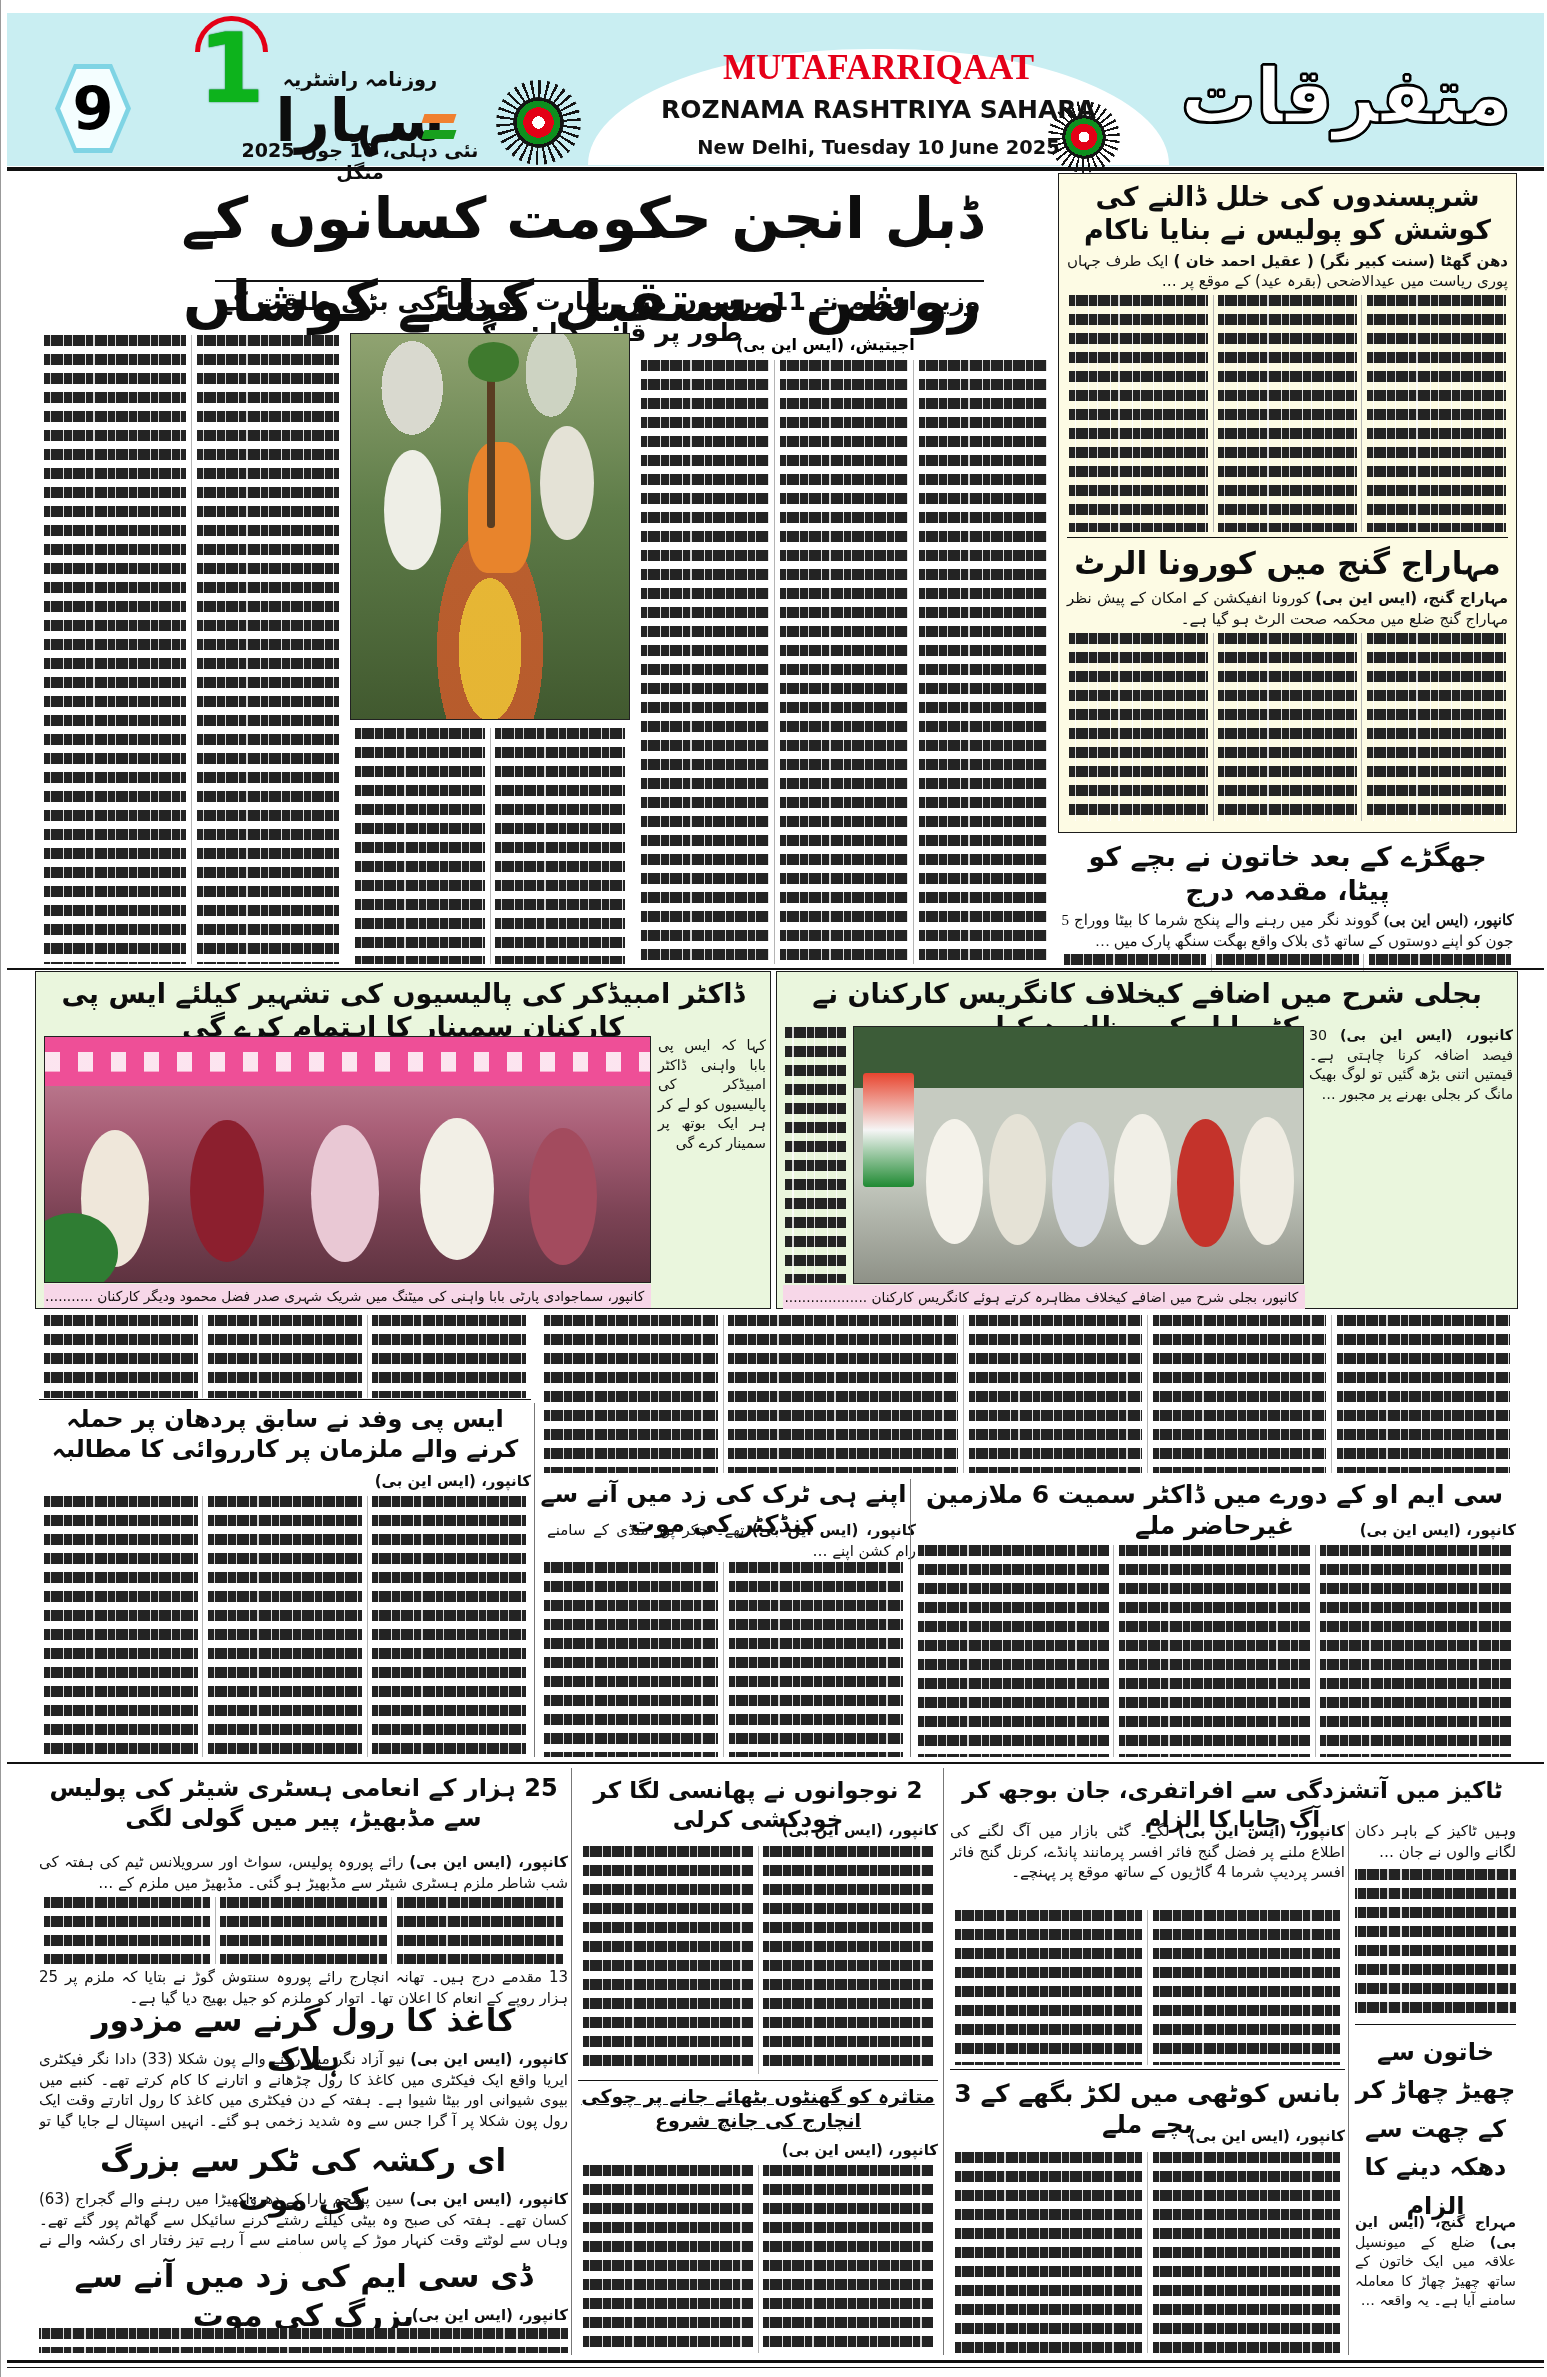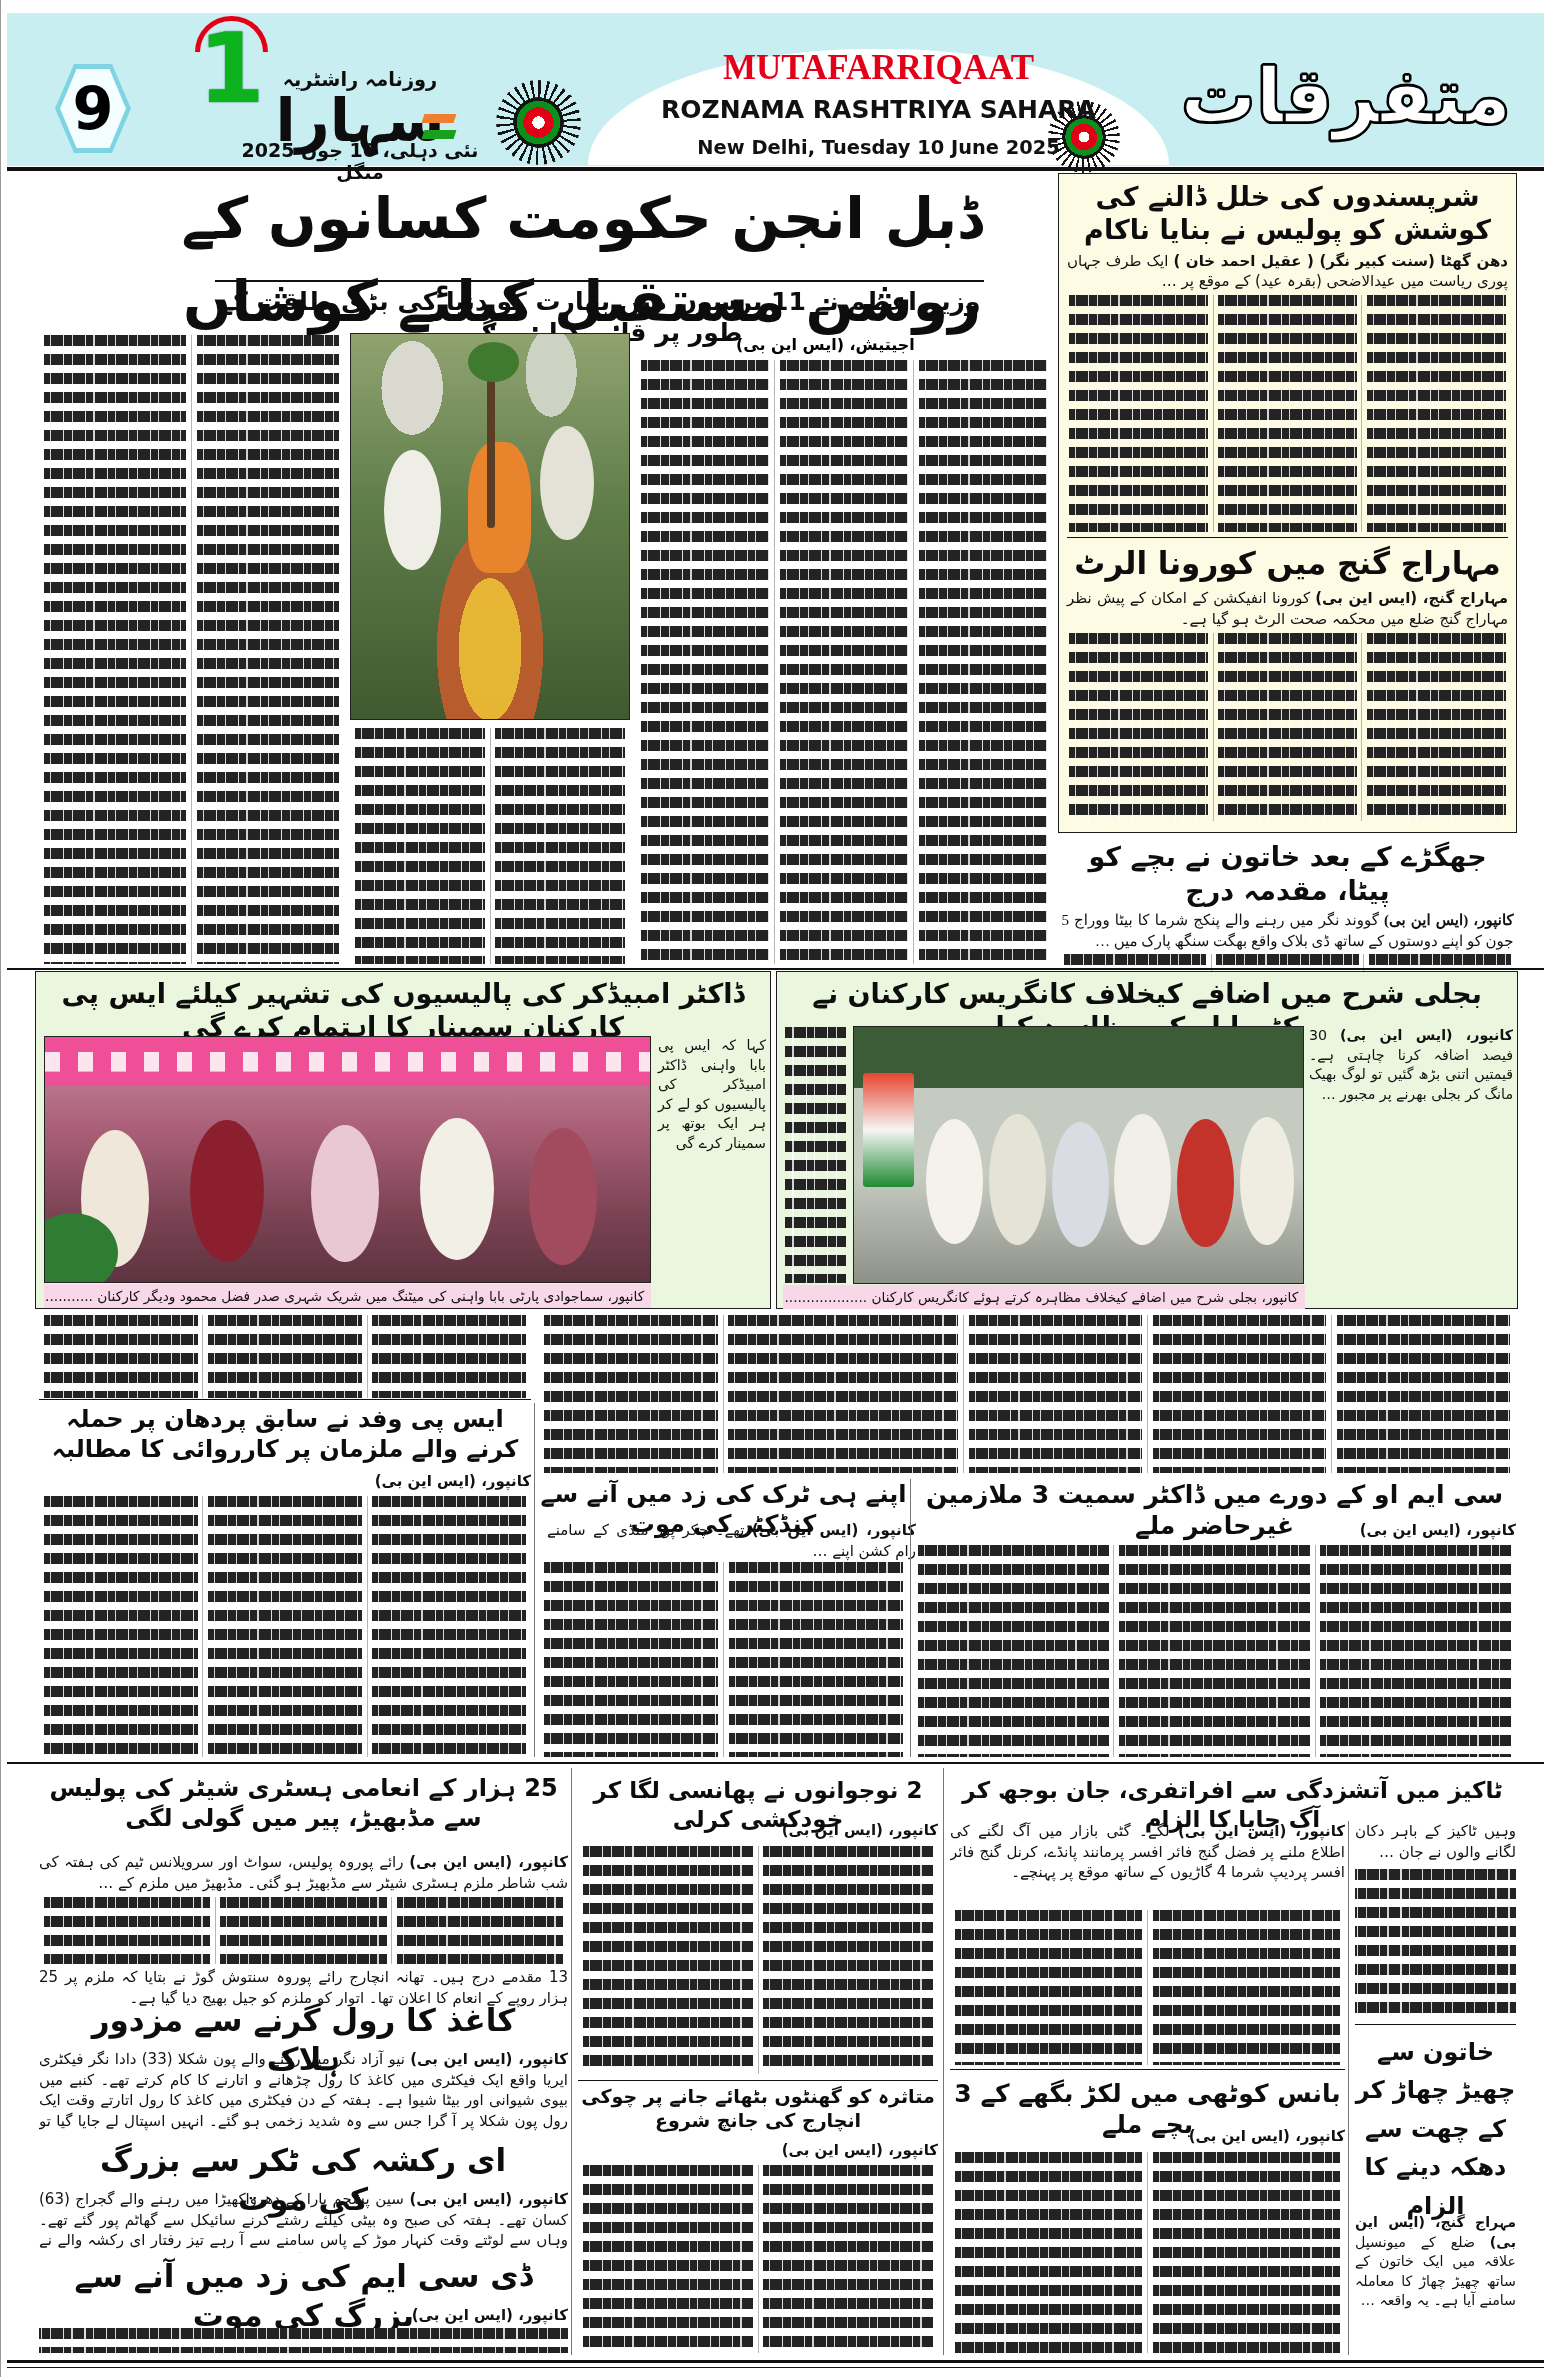--- a/index.html
+++ b/index.html
@@ -226,21 +226,21 @@
   <div class="abs hl rtl" style="left:538px;top:1479px;width:369px;font-size:24px;">اپنے ہی ٹرک کی زد میں آنے سے کنڈکٹر کی موت</div>
   <div class="abs rtl para" style="left:538px;top:1520px;width:369px;margin-left:8px;">
     <span class="byline">کانپور، (ایس این بی)</span>
     <span>تھے۔ چکر پور منڈی کے سامنے رام کشن اپنے …</span>
   </div>
   <div class="abs cols" style="left:538px;top:1562px;width:369px;height:195px;">
     <i class="ftext"></i>
       <i class="ftext"></i>
   </div>
 
-  <div class="abs hl rtl" style="left:912px;top:1479px;width:603px;font-size:25px;">سی ایم او کے دورے میں ڈاکٹر سمیت 3 ملازمین غیرحاضر ملے</div>
+  <div class="abs hl rtl" style="left:912px;top:1479px;width:603px;font-size:25px;">سی ایم او کے دورے میں ڈاکٹر سمیت 6 ملازمین غیرحاضر ملے</div>
   <div class="abs rtl para" style="left:912px;top:1520px;width:603px;">
     <span class="byline">کانپور، (ایس این بی)</span>
   </div>
   <div class="abs cols" style="left:912px;top:1545px;width:603px;height:212px;">
     <i class="ftext"></i>
       <i class="ftext"></i>
       <i class="ftext"></i>
   </div>
 
   <div class="abs vrule" style="left:533px;top:1403px;height:354px;"></div>
@@ -285,21 +285,21 @@
   <div class="abs hl rtl" style="left:577px;top:1776px;width:360px;font-size:23px;">2 نوجوانوں نے پھانسی لگا کر خودکشی کرلی</div>
   <div class="abs rtl para" style="left:577px;top:1820px;width:360px;">
     <span class="byline">کانپور، (ایس این بی)</span>
   </div>
   <div class="abs cols" style="left:577px;top:1846px;width:360px;height:228px;">
     <i class="ftext"></i>
       <i class="ftext"></i>
   </div>
 
   <div class="abs rule" style="left:577px;top:2080px;width:360px;height:1.1px;"></div>
-  <div class="abs hl rtl" style="left:577px;top:2085px;width:360px;font-size:19px;">متاثرہ کو گھنٹوں بٹھائے جانے پر چوکی انچارج کی جانچ شروع</div>
+  <div class="abs hl rtl" style="left:577px;top:2085px;width:360px;font-size:19px;text-decoration:underline;">متاثرہ کو گھنٹوں بٹھائے جانے پر چوکی انچارج کی جانچ شروع</div>
   <div class="abs rtl para" style="left:577px;top:2140px;width:360px;">
     <span class="byline">کانپور، (ایس این بی)</span>
   </div>
   <div class="abs cols" style="left:577px;top:2165px;width:360px;height:188px;">
     <i class="ftext"></i>
       <i class="ftext"></i>
   </div>
 
   <div class="abs vrule" style="left:942px;top:1768px;height:587px;"></div>
 

